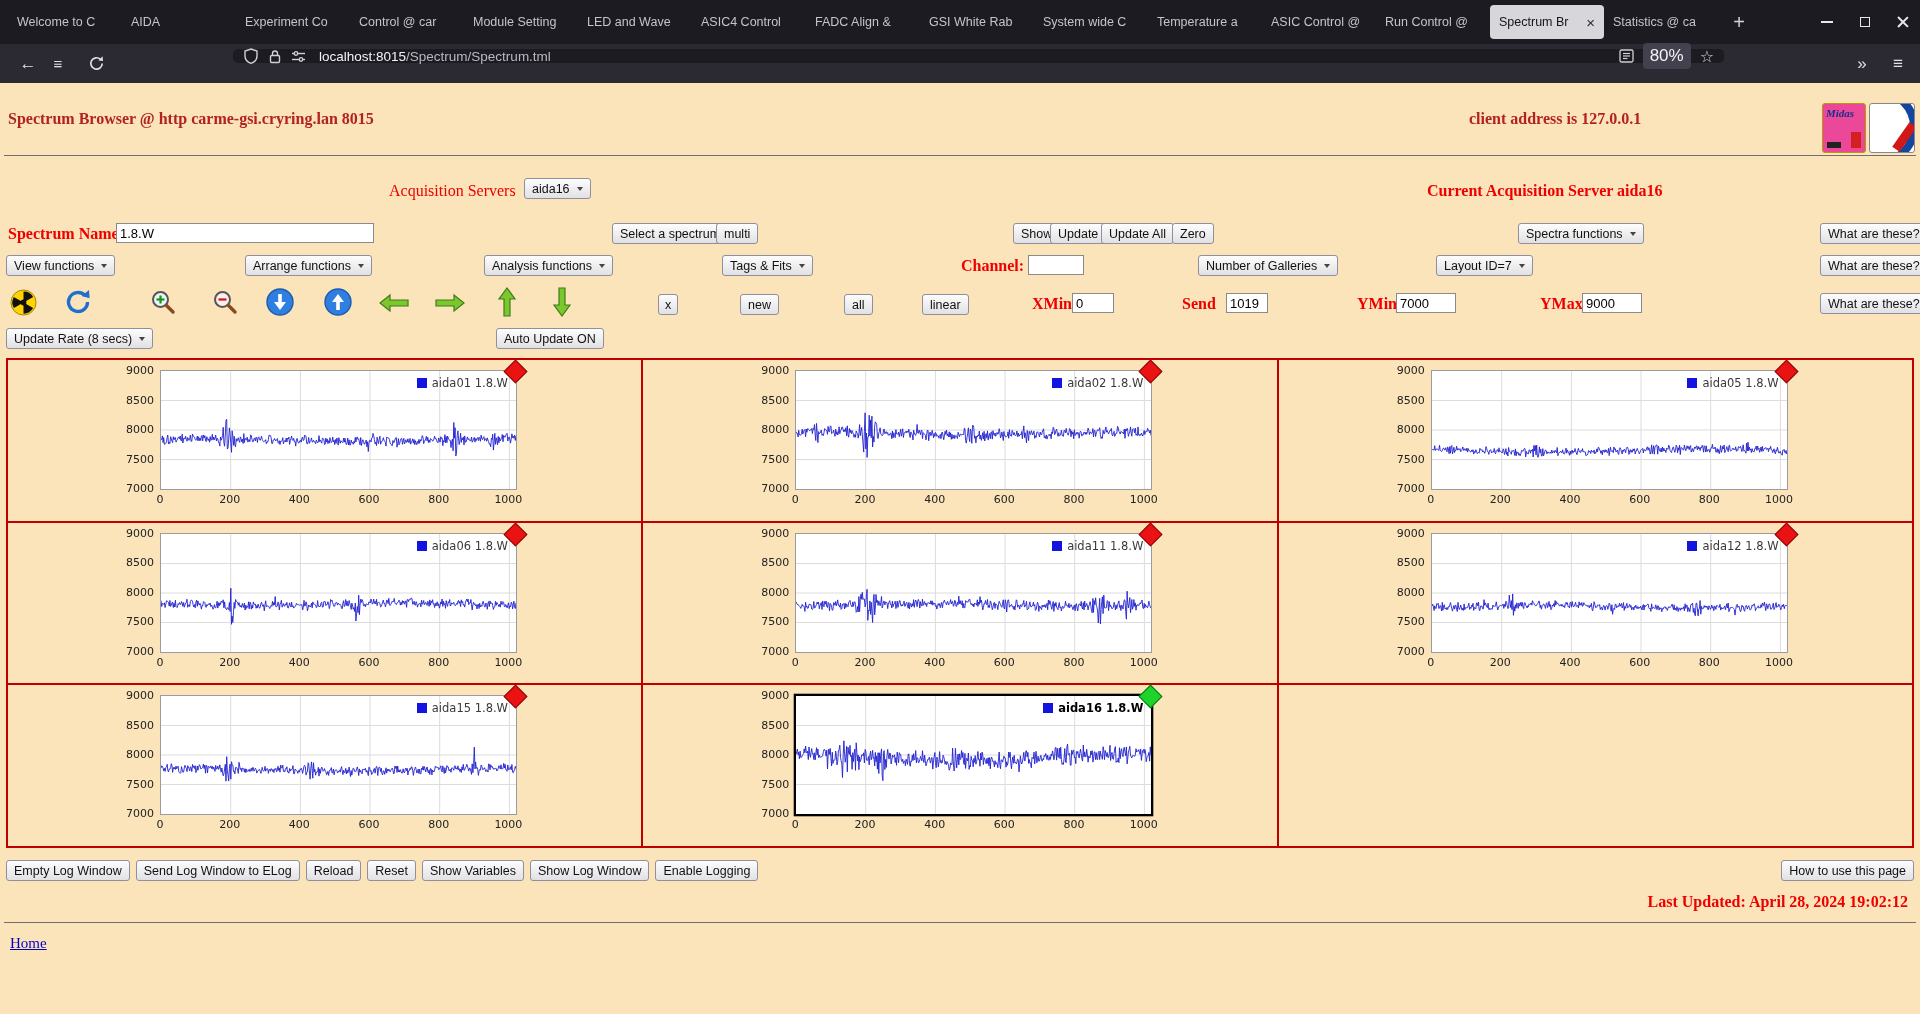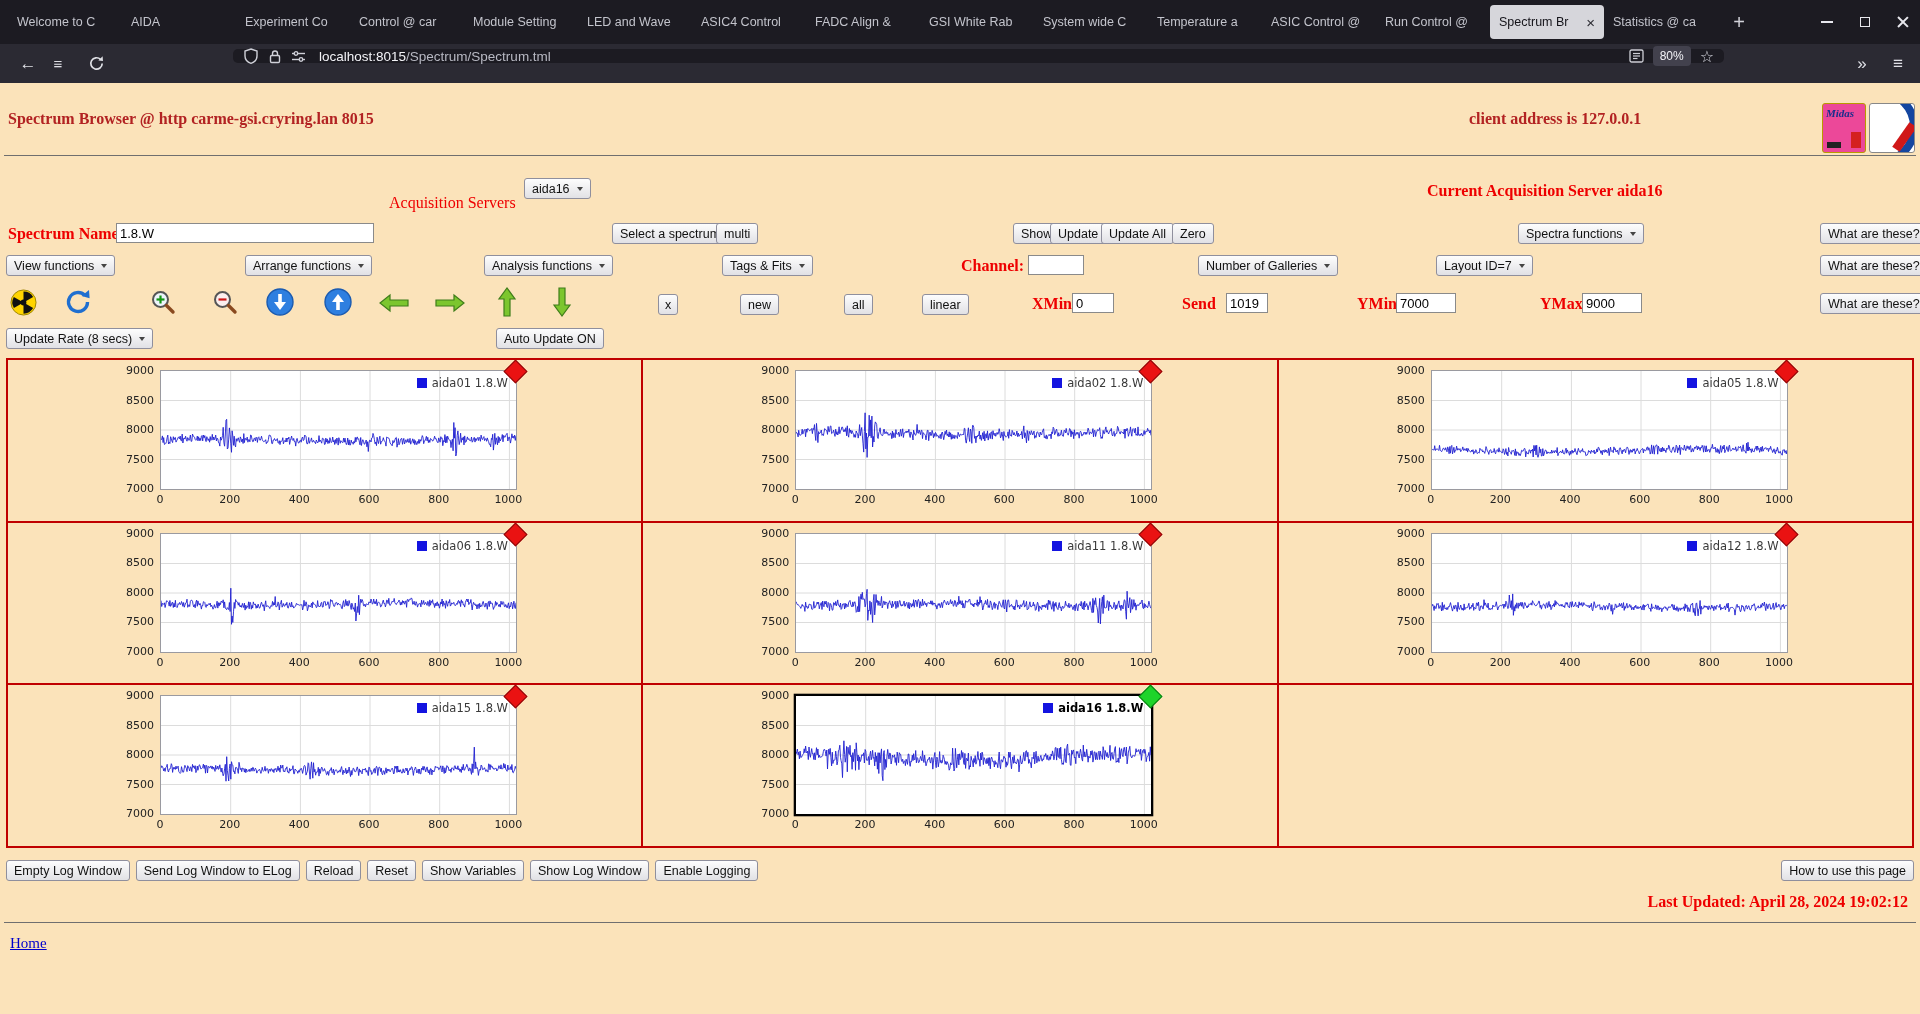--- a/index.html
+++ b/index.html
@@ -24,30 +24,30 @@
   .ic-close::before,.ic-close::after{content:"";position:absolute;left:6px;top:0;width:1.7px;height:14px;background:#e8e8ee;}
   .ic-close::before{transform:rotate(45deg);} .ic-close::after{transform:rotate(-45deg);}
 
   .navbar{position:absolute;left:0;top:44px;width:1920px;height:39px;background:var(--toolbar-bg,#2b2a33);}
   .nav-ic{position:absolute;top:0;height:39px;display:flex;align-items:center;justify-content:center;
           color:#dfe0e6;font-size:17px;}
   .urlbar{position:absolute;left:233px;top:5px;width:1491px;height:14px;background:var(--urlfield-bg,#1c1b22);
           border-radius:5px;display:flex;align-items:center;padding:0 10px;box-sizing:border-box;gap:9px;}
   .url-text{font-size:13.5px;color:#f3f3f7;margin-left:4px;}
   .url-path{color:#b7b8c2;}
-  .zoompill{background:#42414d;color:#f3f3f7;font-size:12px;border-radius:4px;padding:3px 7px;}
+  .zoompill{background:#42414d;color:#f3f3f7;font-size:17px;border-radius:4px;padding:3px 7px;}
   .spacer{flex:1;}
 
   
   .page{position:absolute;left:0;top:83px;width:1920px;height:931px;background:var(--page-bg,#fbe3ba);}
   .ptitle{position:absolute;font-family:"Liberation Serif",serif;font-weight:bold;font-size:16px;
           color:var(--header-red,#b22222);white-space:nowrap;}
   .rlabel{position:absolute;font-family:"Liberation Serif",serif;font-weight:bold;font-size:16px;
           color:var(--label-red,#ee0000);white-space:nowrap;}
-  .rlabel.light{font-weight:normal;margin-top:12px;}
+  .rlabel.light{font-weight:normal;}
   .hr{position:absolute;left:4px;right:4px;height:0;border-top:1.6px solid #6f6f6f;}
 
   .btn{display:inline-flex;align-items:center;justify-content:center;height:21px;padding:0 7px;
        background:linear-gradient(#fdfdfd,#e1e1e5);border:1px solid #8f8f9d;border-radius:3px;
        font-size:12.5px;color:#111;font-family:"Liberation Sans",sans-serif;white-space:nowrap;box-sizing:border-box;}
   .abs{position:absolute;}
   .select{position:absolute;display:inline-flex;align-items:center;gap:7px;height:21px;padding:7px 7px;
           background:linear-gradient(#fdfdfd,#e1e1e5);border:1px solid #8f8f9d;border-radius:3px;
           font-size:12.5px;color:#111;white-space:nowrap;box-sizing:border-box;}
   .caret{width:0;height:0;border-left:3.5px solid transparent;border-right:3.5px solid transparent;

